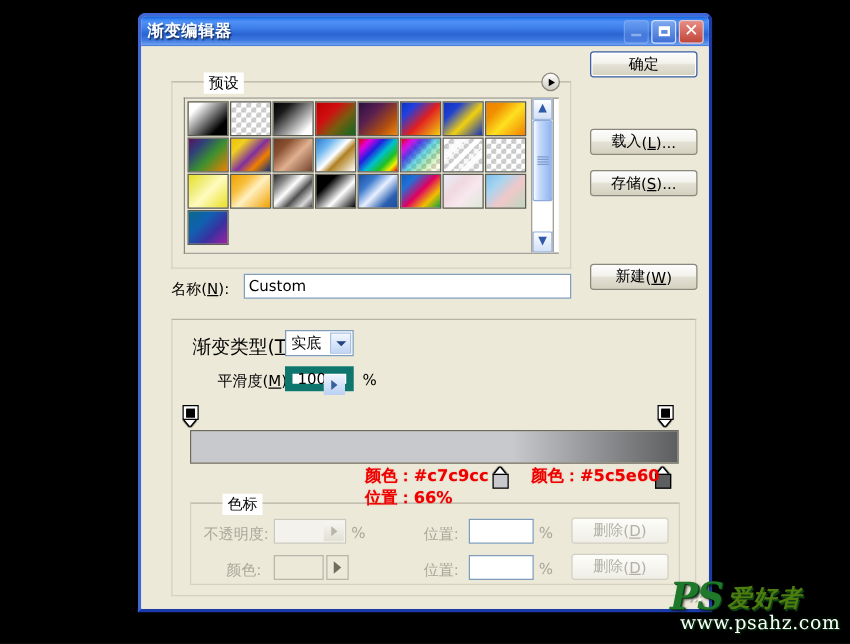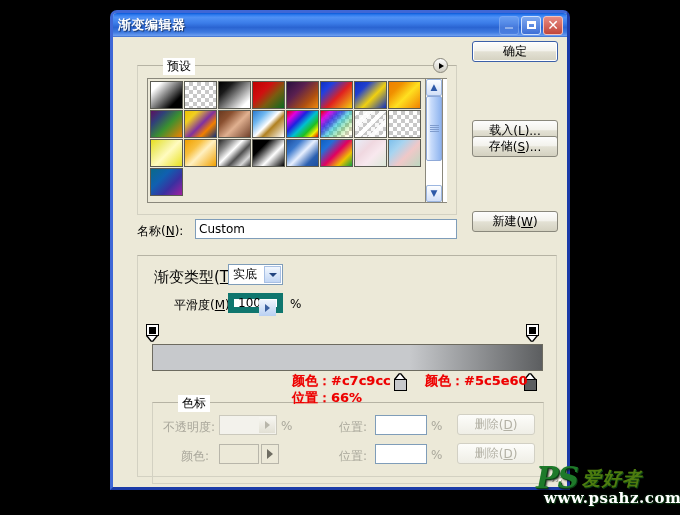--- a/index.html
+++ b/index.html
@@ -194,21 +194,21 @@
     white-space: nowrap;
   }
   .xbtn.default {
     border-color: #3b5fa8;
     box-shadow: inset 0 0 0 1px #ffffff;
   }
   .u { text-decoration: underline; }
 
   #btn-ok     { left: 359px; top: 4px; }
   #btn-cancel { left: 359px; top: 32px; }
-  #btn-load   { left: 359px; top: 83px; justify-content: center; }
+  #btn-load   { left: 359px; top: 66px; justify-content: center; }
   #btn-save   { left: 359px; top: 99px; }
   #btn-new    { left: 359px; top: 174px; }
 
   
   #name-label { position: absolute; left: 24px; top: 186px; font-size:12px; }
   #name-input {
     position: absolute; left: 82px; top: 182px;
     width: 262px; height: 20px;
     background: #ffffff;
     border: 1px solid #7f9db9;
@@ -316,21 +316,21 @@
     filter: drop-shadow(0 -1px 0 #000) drop-shadow(-1px 0 0 #000) drop-shadow(1px 0 0 #000);
   }
   .stop-bot .house {
     position: absolute; left: 0; top: 5px;
     width: 13px; height: 12px;
     border: 1px solid #000;
     box-sizing: border-box;
   }
 
   
-  #stops-group { left: 14px; top: 146px; width: 392px; height: 82px; }
+  #stops-group { left: 14px; top: 146px; width: 392px; height: 66px; }
 
   .lbl-dis { position: absolute; font-size: 12px; color: #a9a79b; }
   .fld-dis {
     position: absolute;
     background: #f3f2ec;
     border: 1px solid #cbc9bd;
     box-sizing: border-box;
     height: 20px;
   }
   .fld-act {
@@ -427,21 +427,21 @@
   }
   #wm-cn {
     position: absolute; left: 46px; top: 4px;
     font-size: 19px; font-weight: bold; font-style: italic;
     color: #4d7c0f;
     text-shadow: 1px 1px 0 #0c3f14, 2px 2px 2px rgba(0,0,0,0.7);
     letter-spacing: 1px;
   }
   #wm-url {
     position: absolute; left: 8px; top: 27px;
-    font-size: 15px; font-weight: bold;
+    font-size: 15px; font-weight: normal;
     color: #ffffff;
     text-shadow: 1px 1px 1px #0b3a12, 0 0 3px #0b3a12;
     letter-spacing: 0.5px;
   }
 </style>
 </head>
 <body>
 
 <div id="dialog">
 

